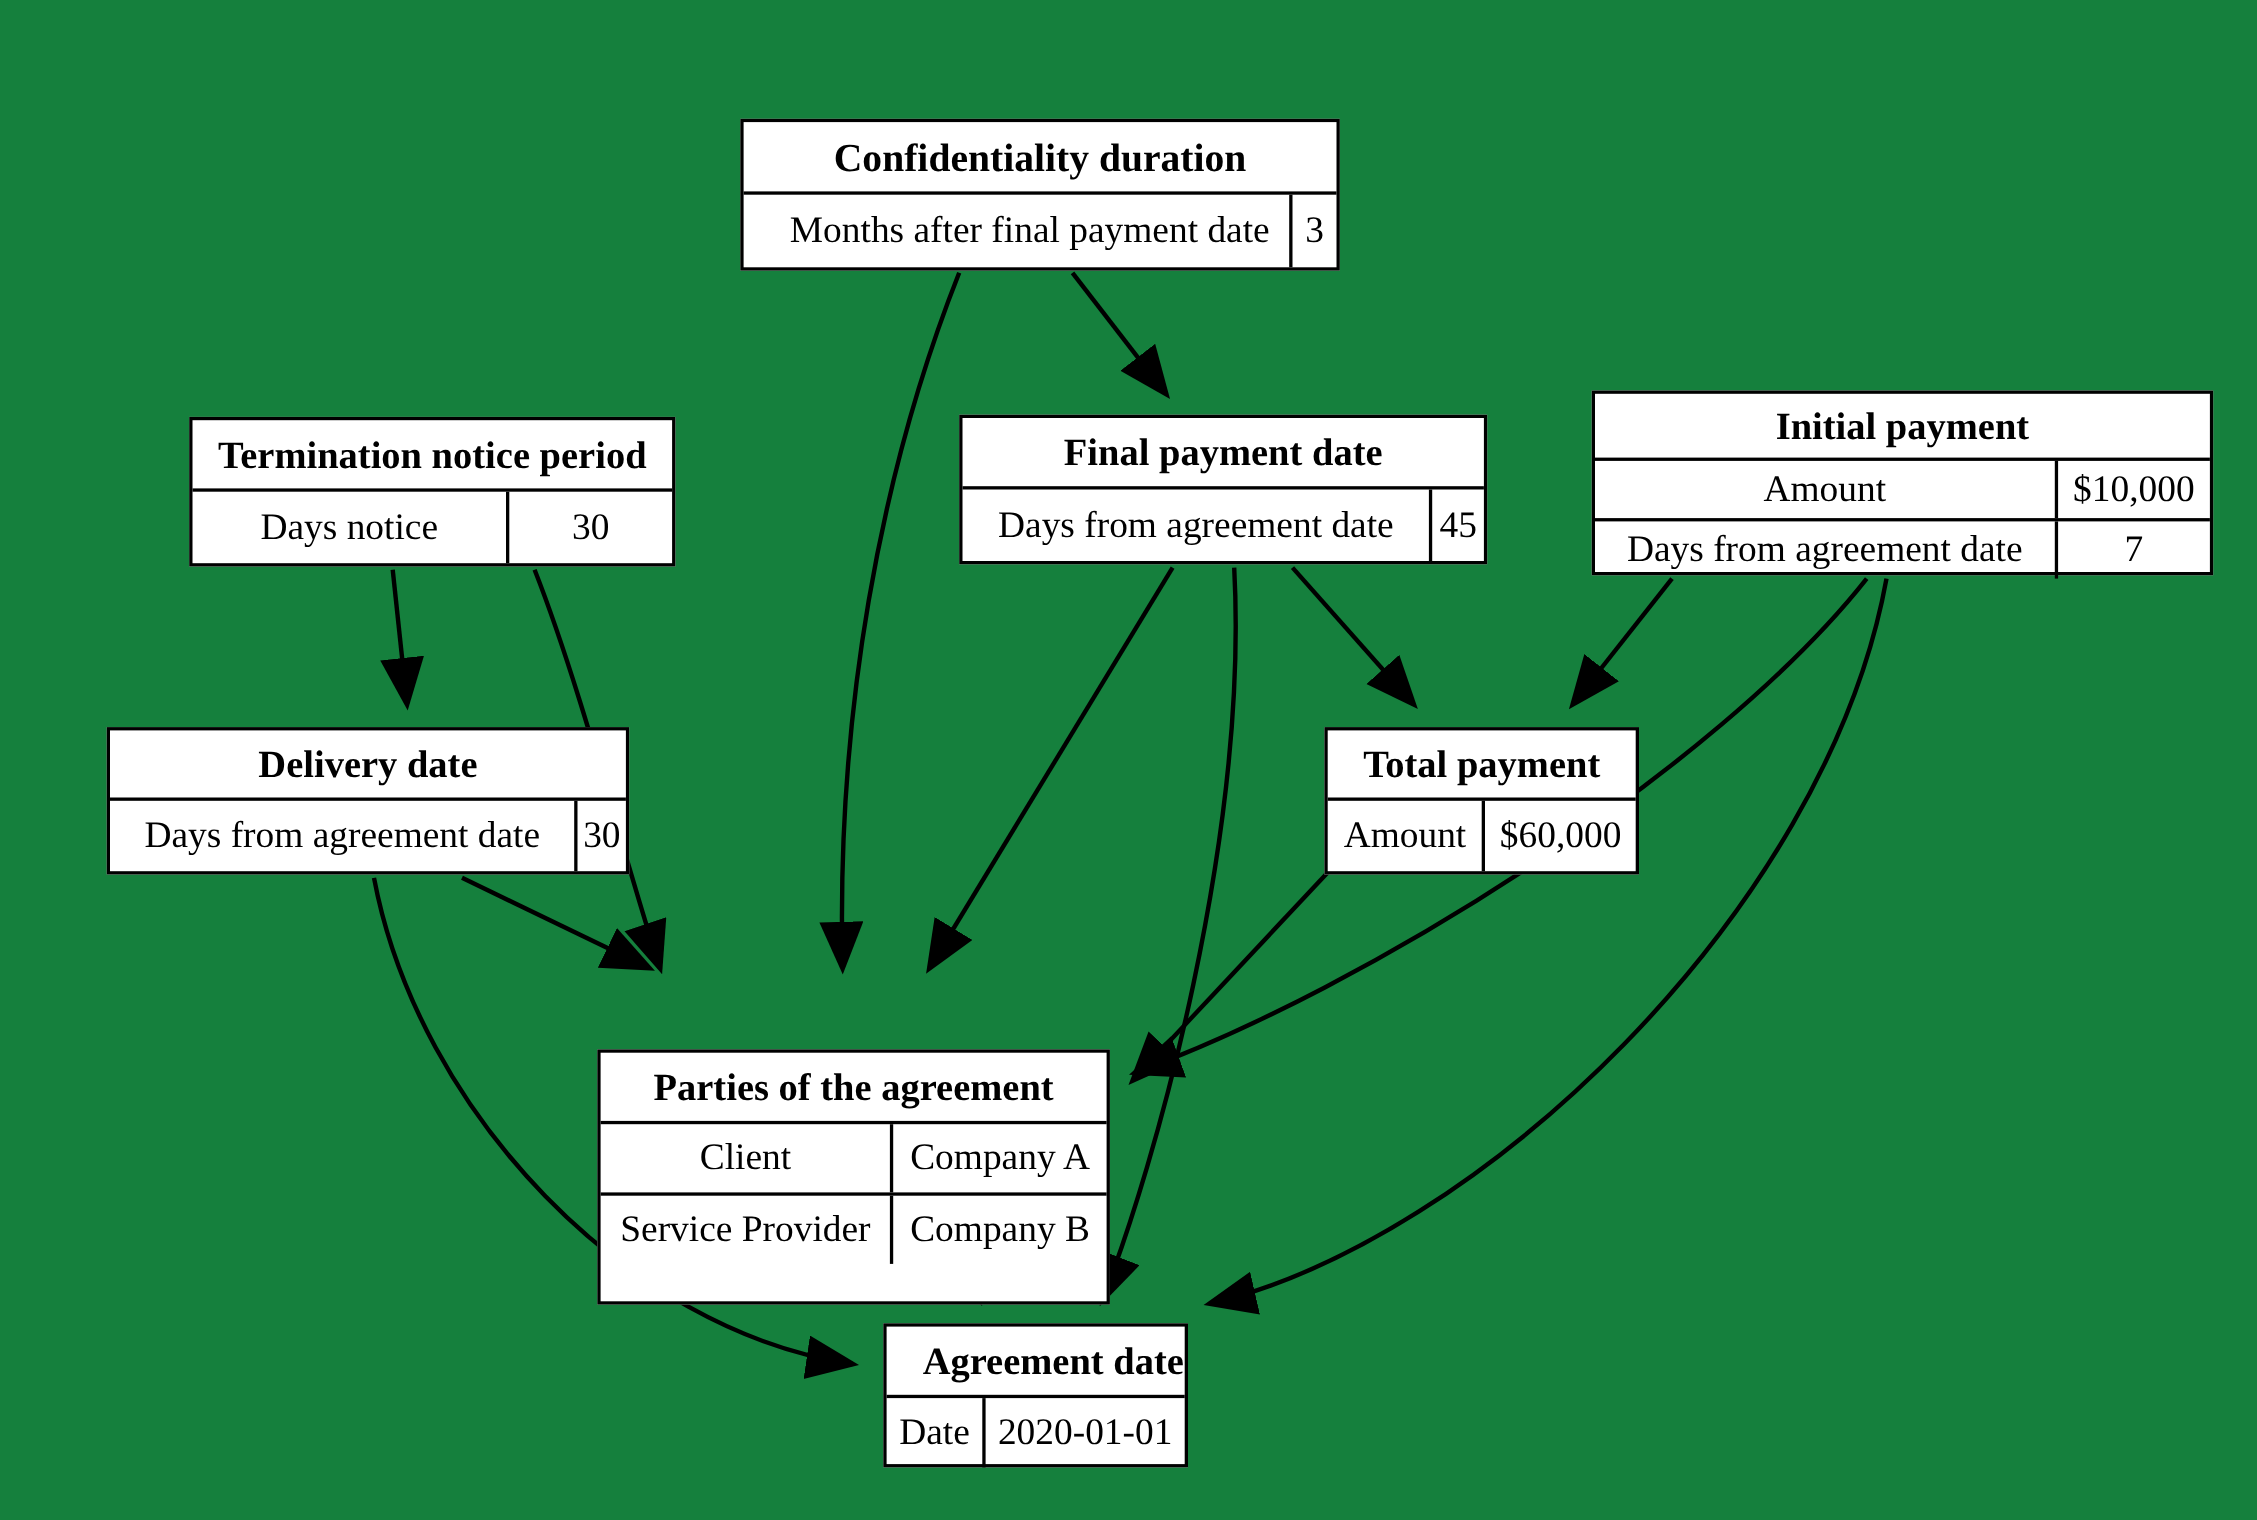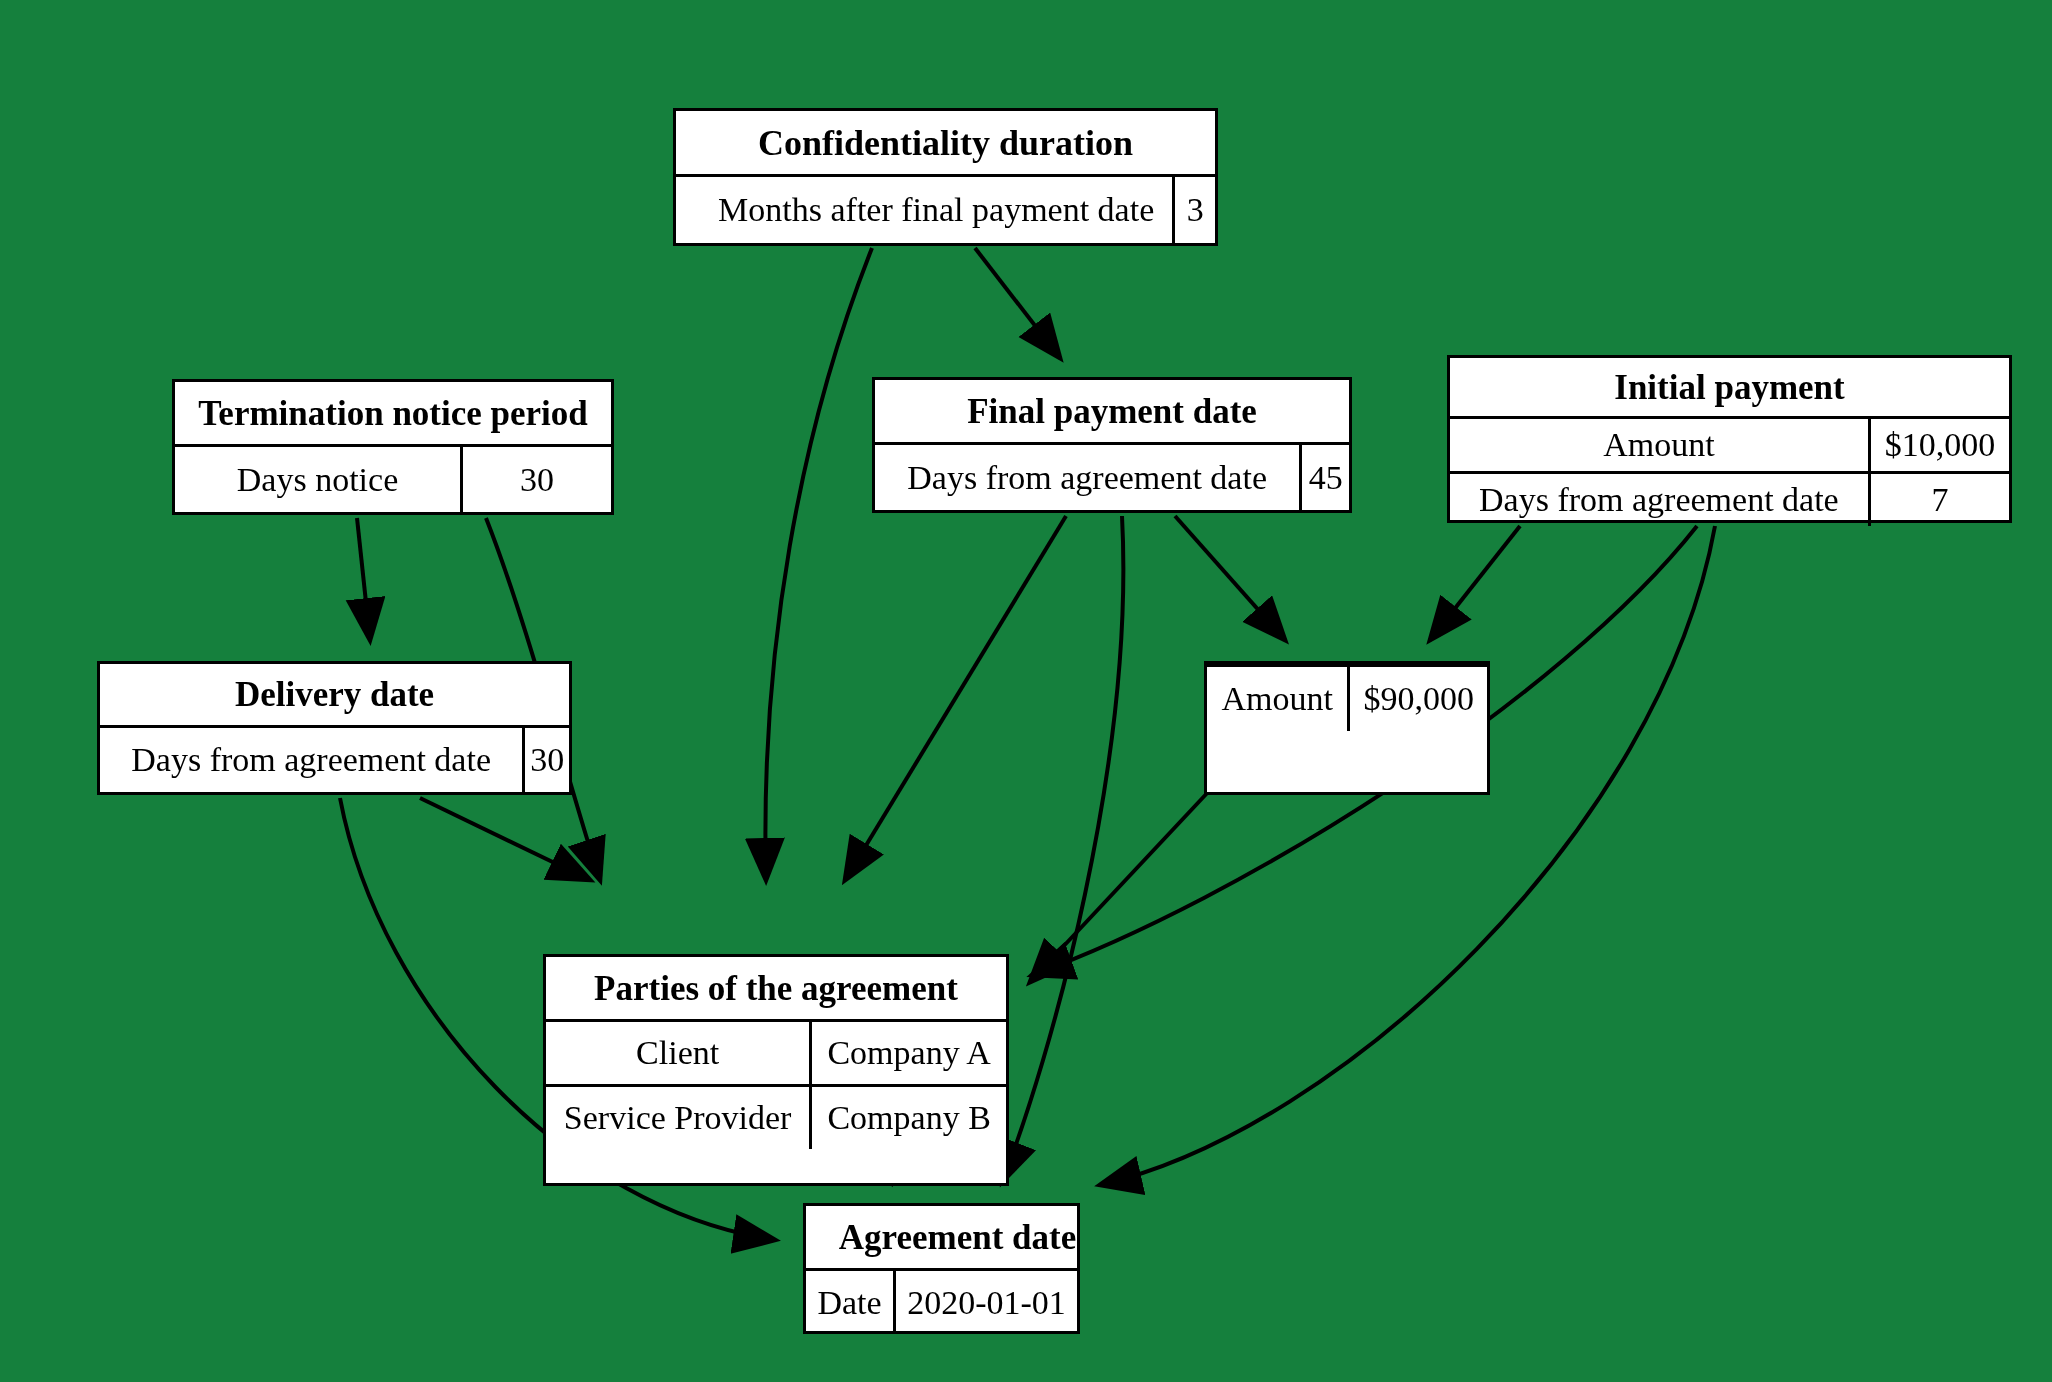--- a/index.html
+++ b/index.html
@@ -143,23 +143,24 @@
 
   <div class="node" id="n-del">
     <div class="title">Delivery date</div>
     <div class="row">
       <div class="cell k">Days from agreement date</div>
       <div class="cell v">30</div>
     </div>
   </div>
 
   <div class="node" id="n-total">
+    <div class="title">Total payment</div>
     <div class="row">
       <div class="cell k">Amount</div>
-      <div class="cell v">$90,000</div>
+      <div class="cell v">$60,000</div>
     </div>
   </div>
 
   <div class="node" id="n-parties">
     <div class="title">Parties of the agreement</div>
     <div class="row">
       <div class="cell k">Client</div>
       <div class="cell v">Company A</div>
     </div>
     <div class="row">

